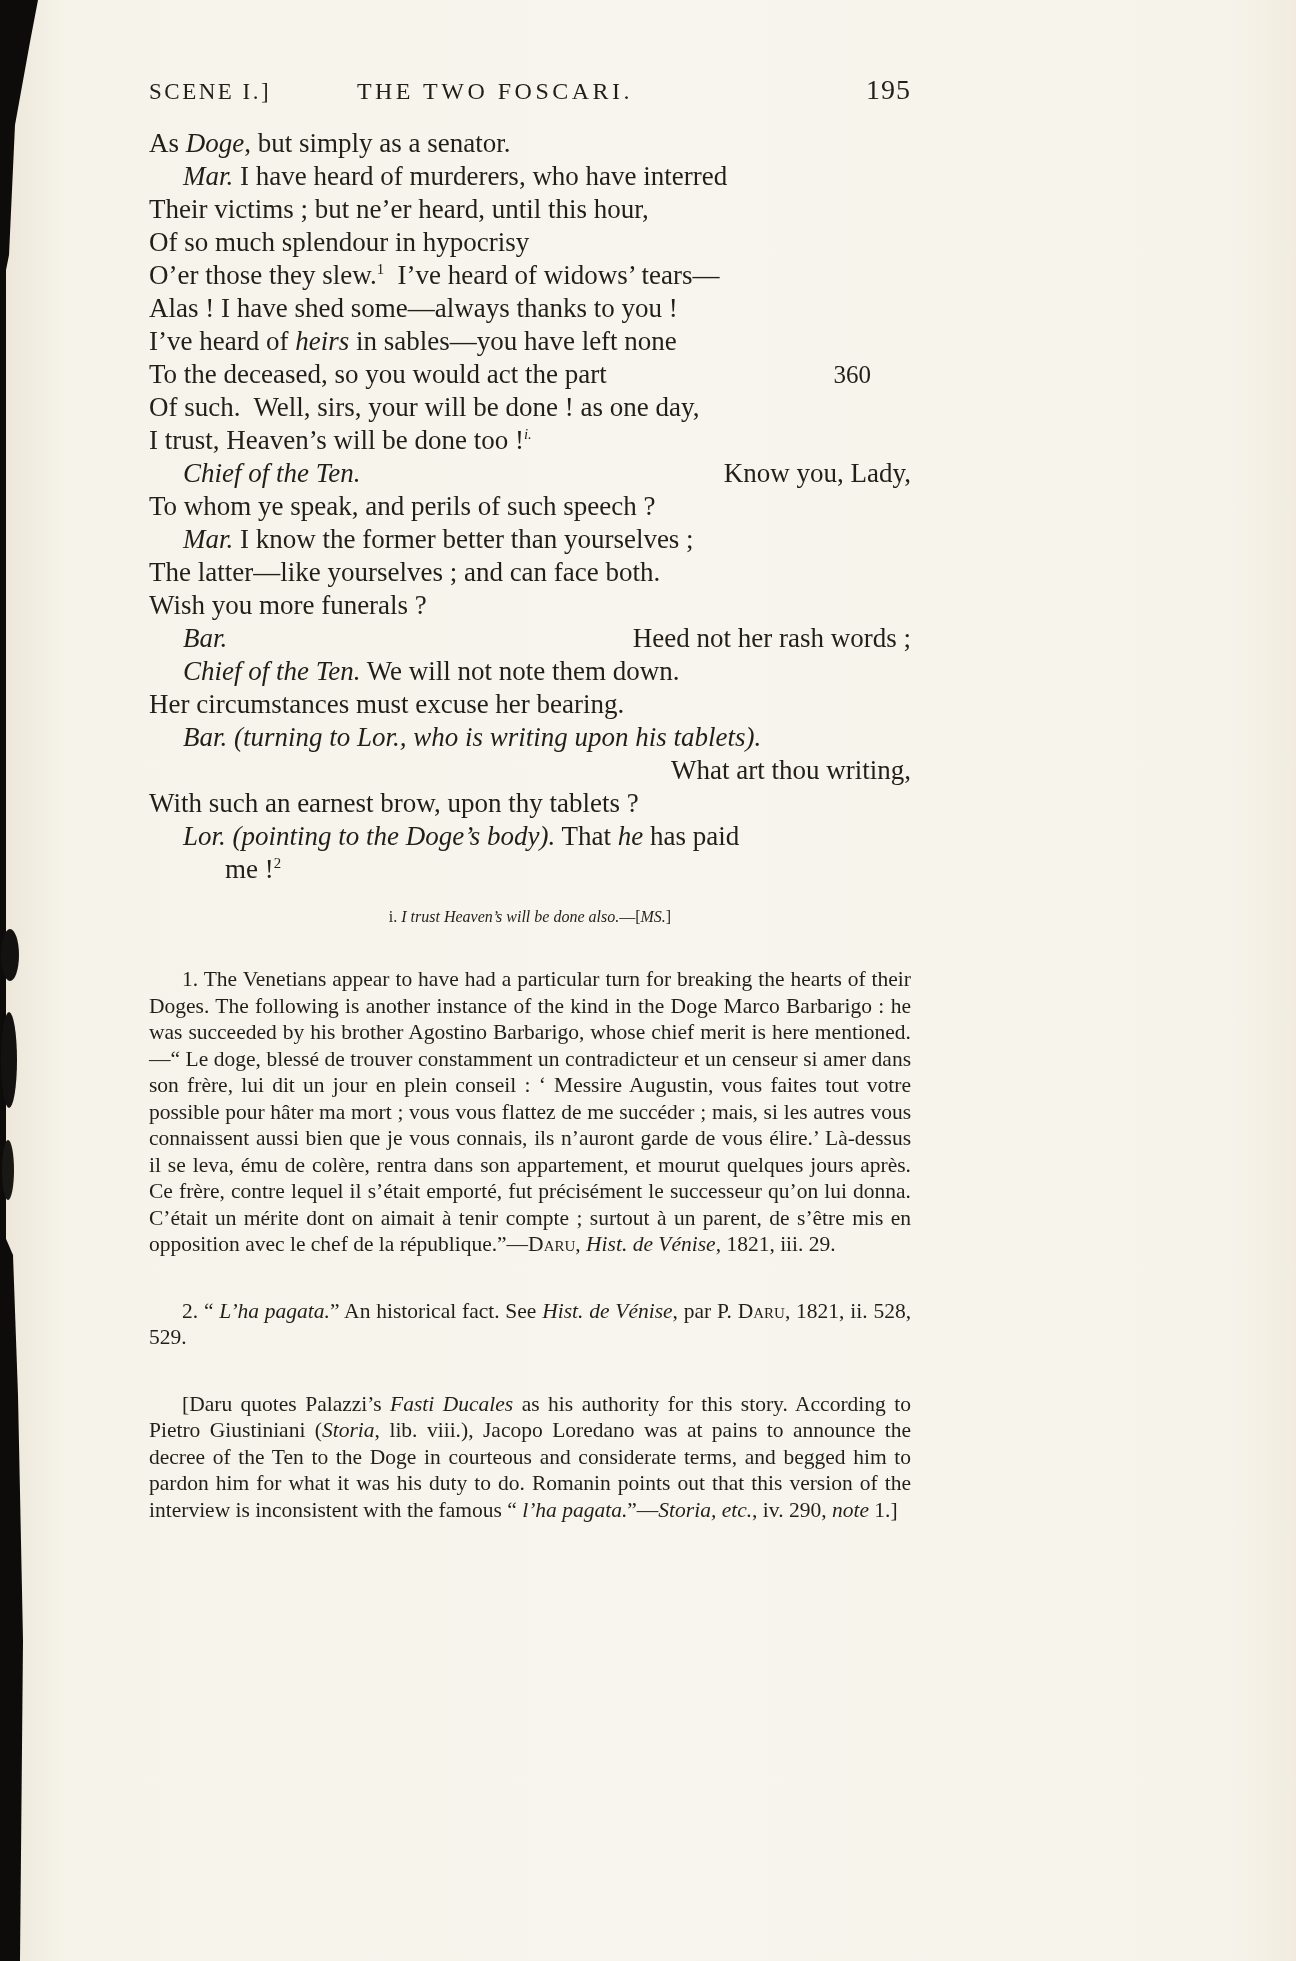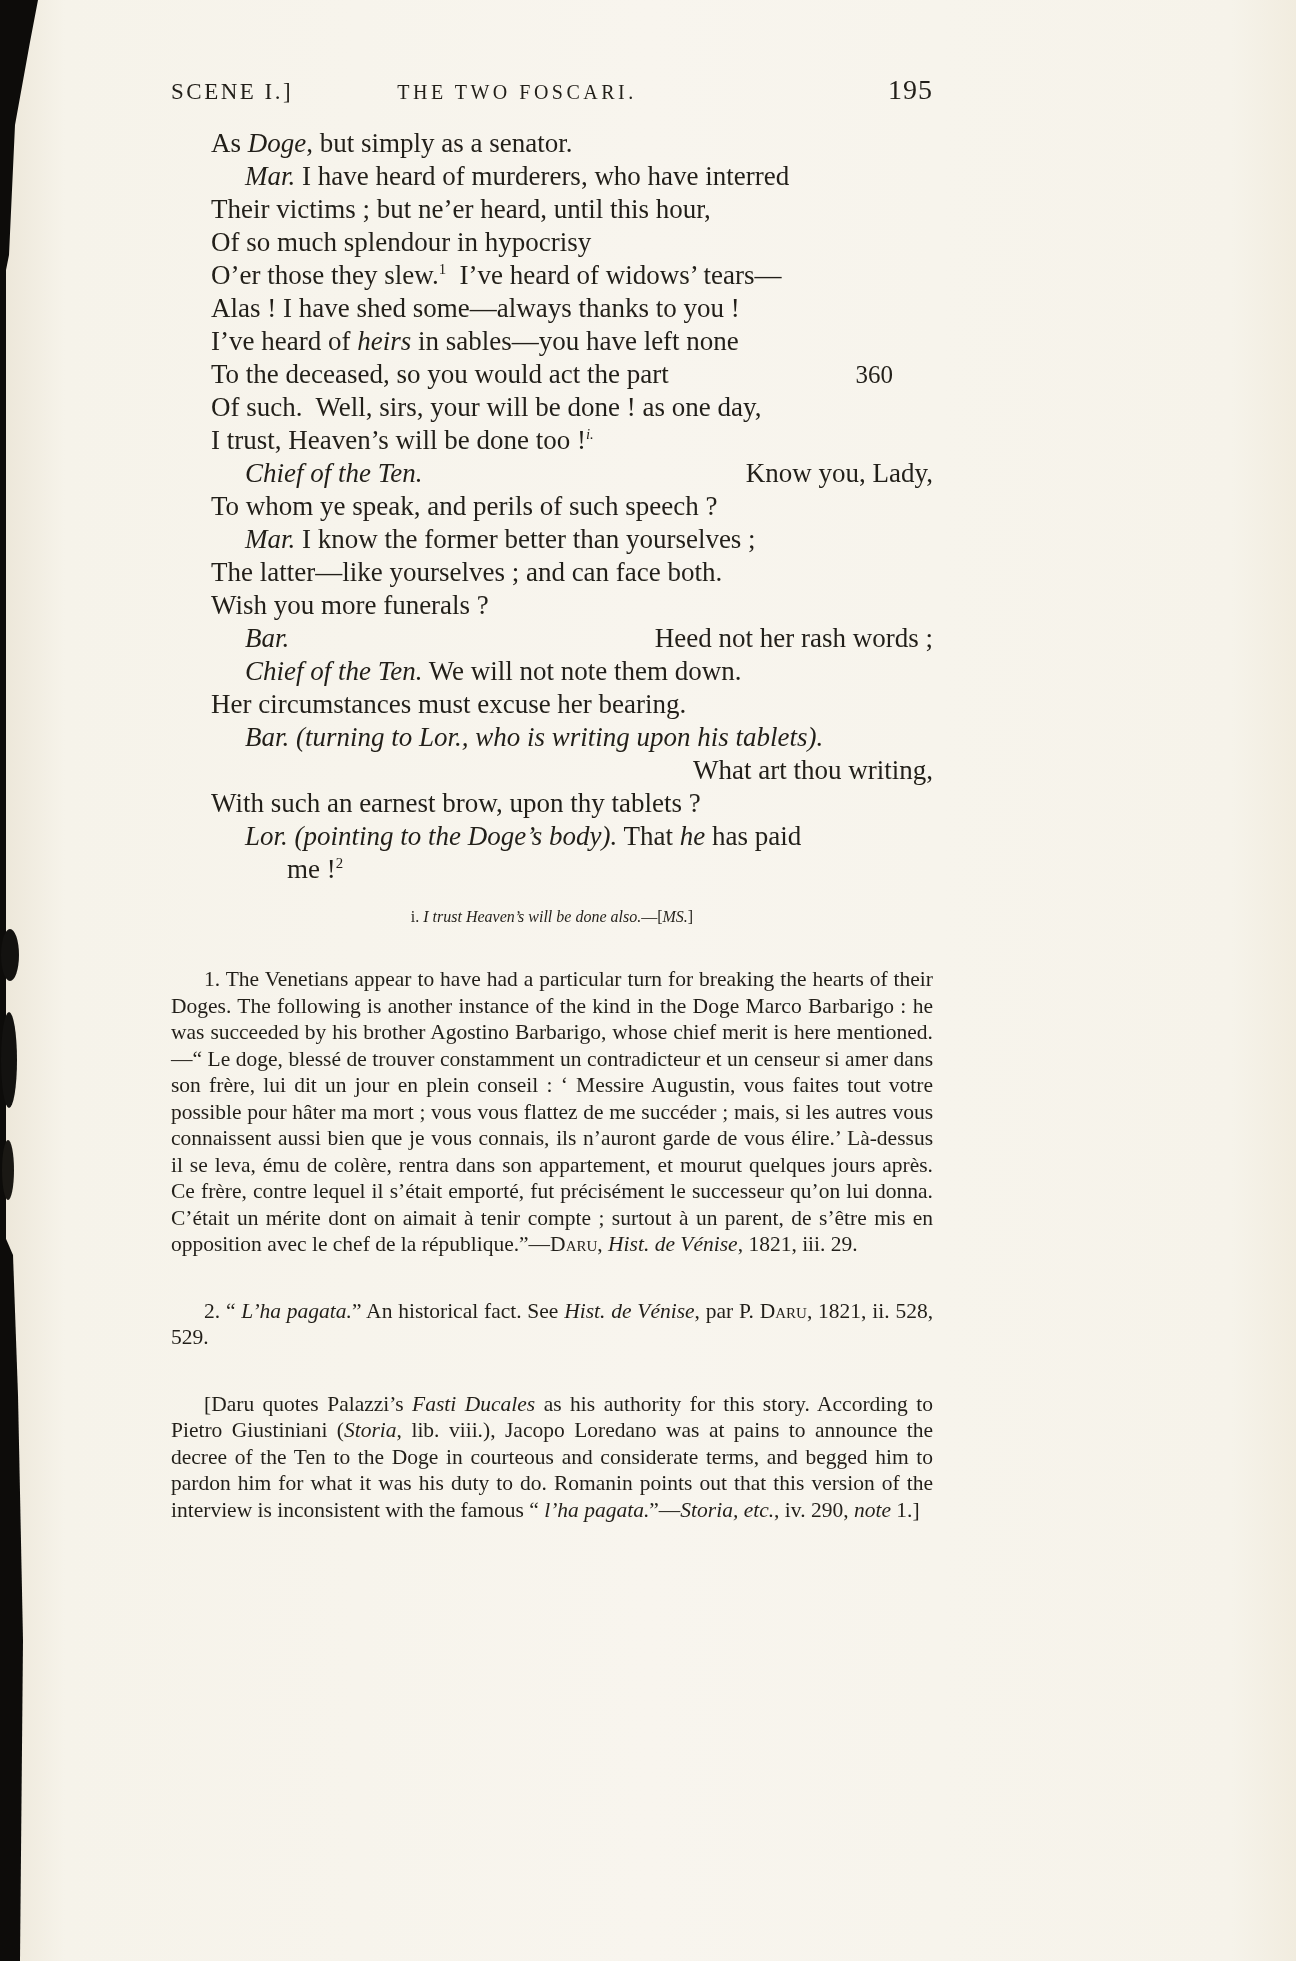--- a/index.html
+++ b/index.html
@@ -6,28 +6,28 @@
   .page{
     position:relative;
     width:1296px;
     height:1961px;
     overflow:hidden;
     background:linear-gradient(90deg,#ece6d8 0,#f6f3ea 5%,#f8f5ee 50%,#f6f3ea 95%,#f1ecdf 100%);
     font-family:"Liberation Serif","DejaVu Serif",serif;
     color:#221f19;
   }
   .binding{position:absolute;left:0;top:0;width:52px;height:1961px;}
-  .content{position:absolute;left:171px;top:74px;width:762px;}
+  .content{position:absolute;left:149px;top:74px;width:762px;}
 
   .header{display:grid;grid-template-columns:1fr auto 1fr;align-items:baseline;font-size:23px;}
   .scene{letter-spacing:2.5px;justify-self:start;}
-  .title{letter-spacing:3.5px;text-align:center;font-size:20px;padding-right:70px;}
+  .title{letter-spacing:3.5px;text-align:center;font-size:24px;padding-right:70px;}
   .pagenum{justify-self:end;font-size:28px;letter-spacing:1px;}
 
-  .play{margin-top:21px;font-size:27px;line-height:33px;margin-left:40px;}
+  .play{margin-top:21px;font-size:27px;line-height:33px;}
   .pline{display:flex;white-space:pre-wrap;}
   .ind1{padding-left:34px;}
   .ind2{padding-left:76px;}
   .pl-right{margin-left:auto;text-align:right;white-space:pre-wrap;}
   .num{margin-left:auto;padding-right:40px;font-size:25px;}
   sup{font-size:0.55em;line-height:0;vertical-align:super;}
   .it{font-style:italic;}
   .sc{font-variant:small-caps;}
 
   .variant{margin-top:22px;text-align:center;font-size:16px;}

